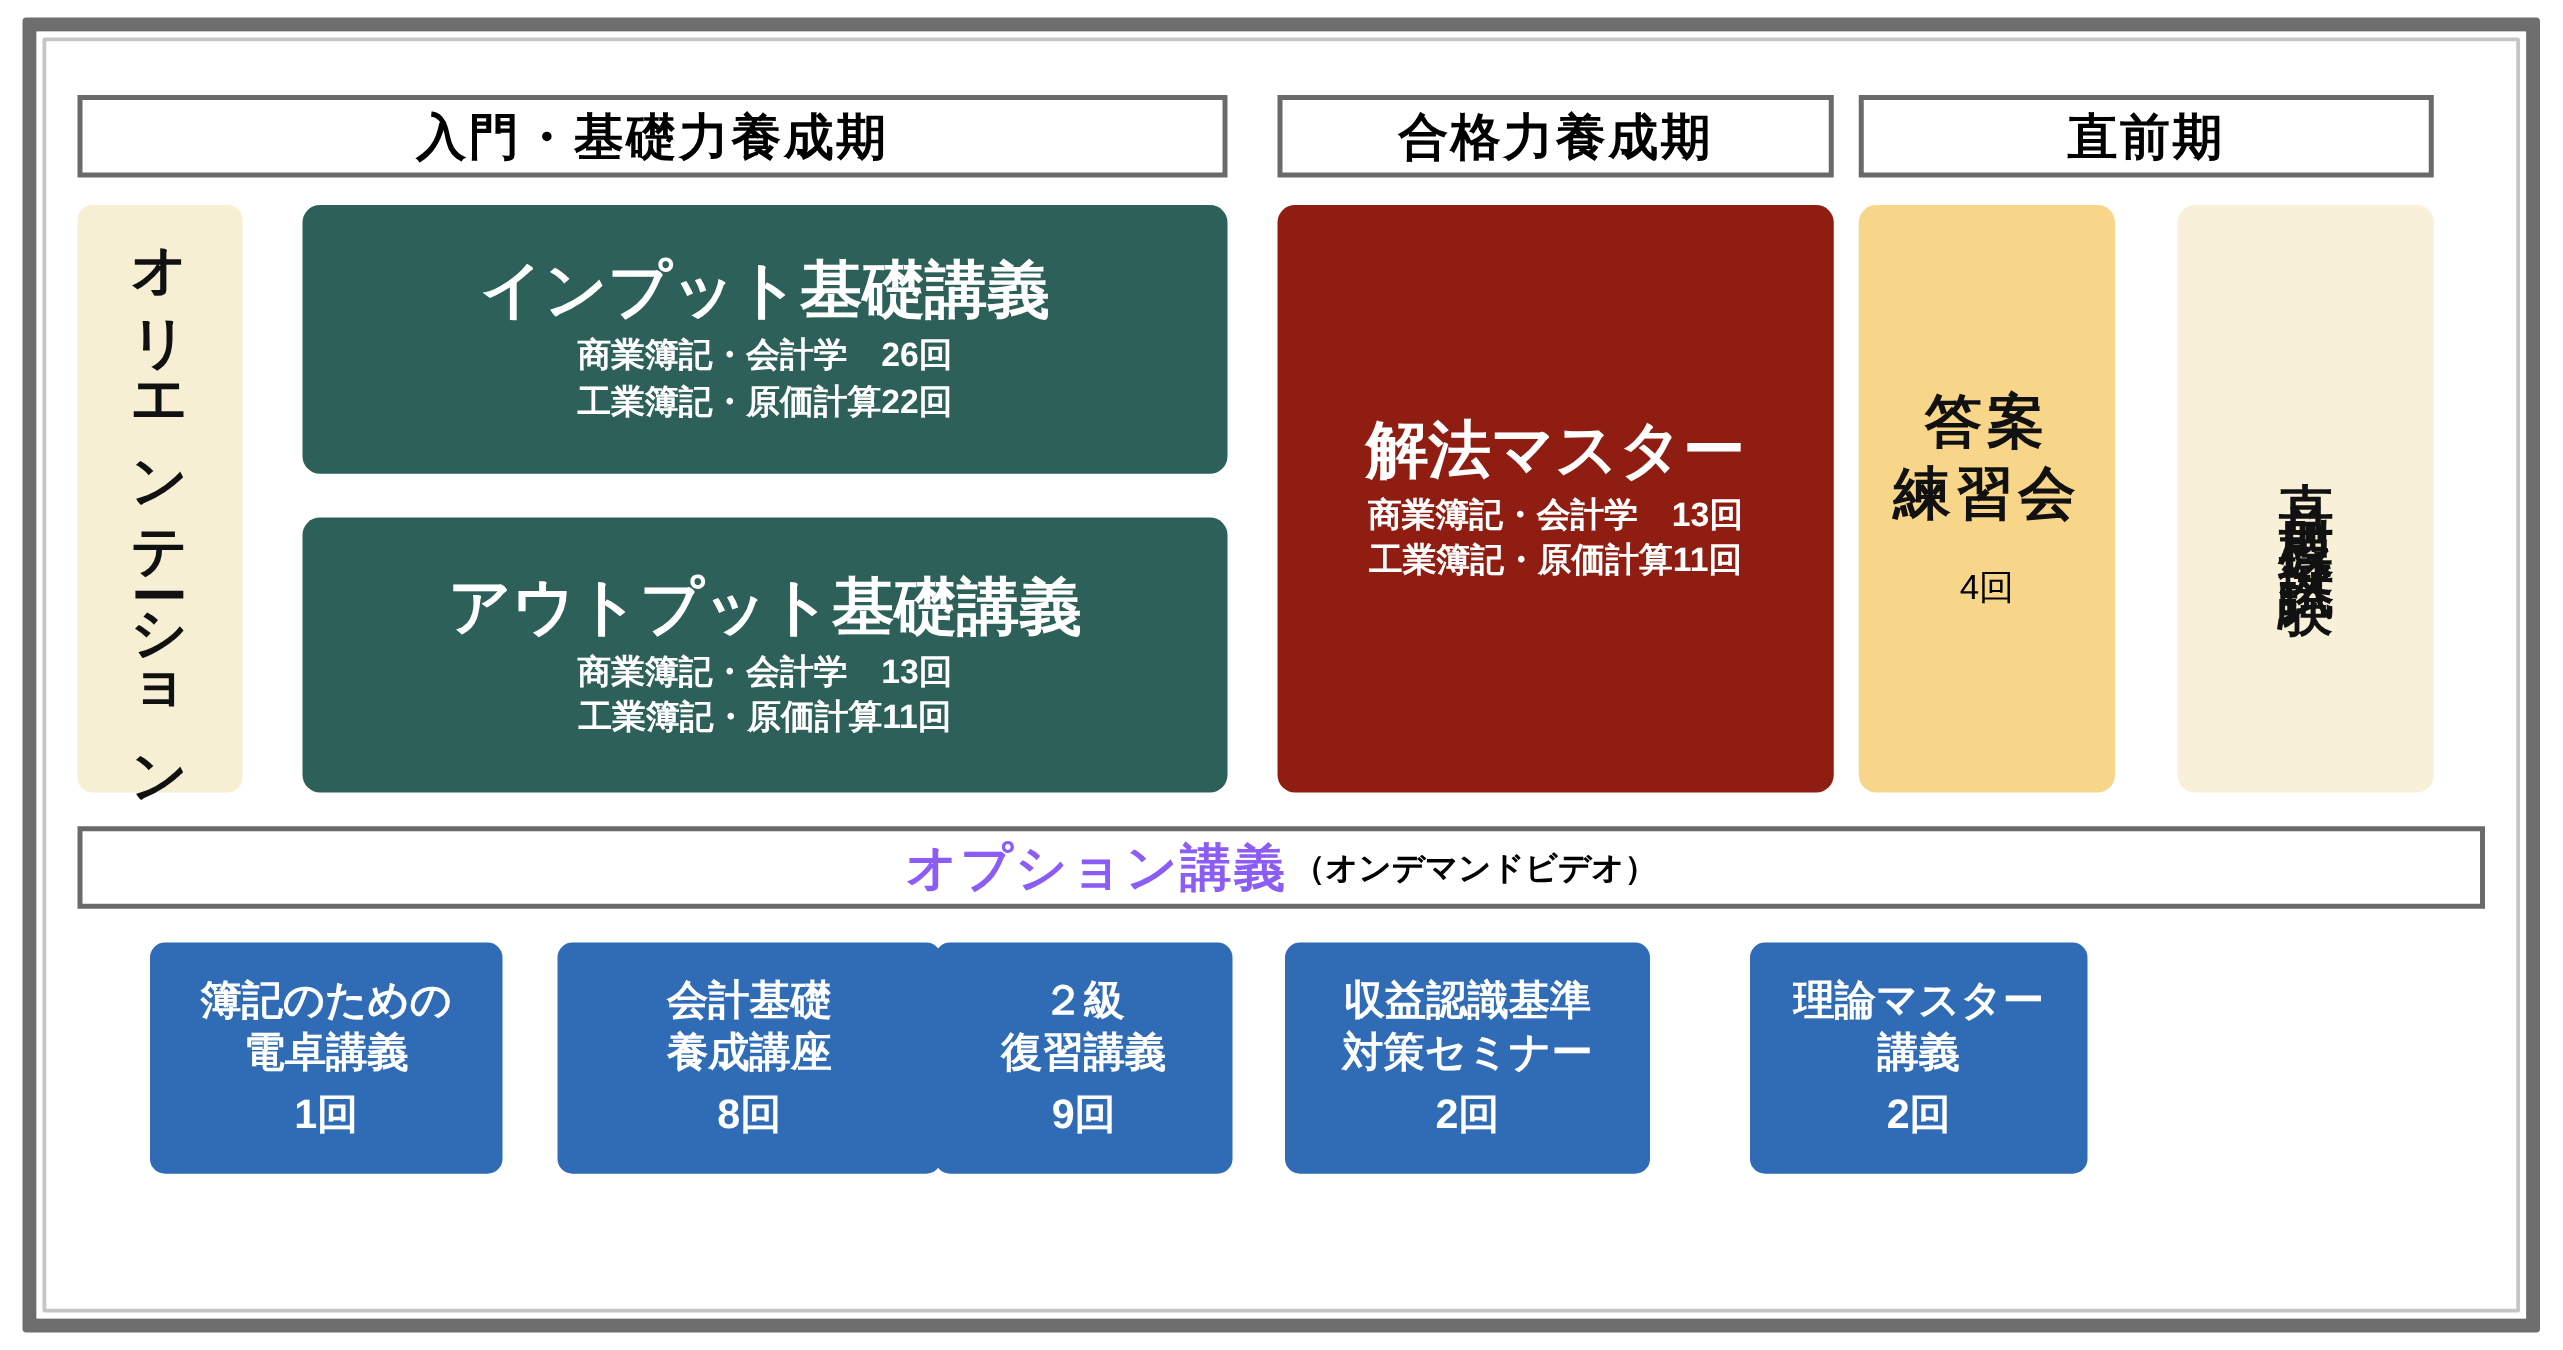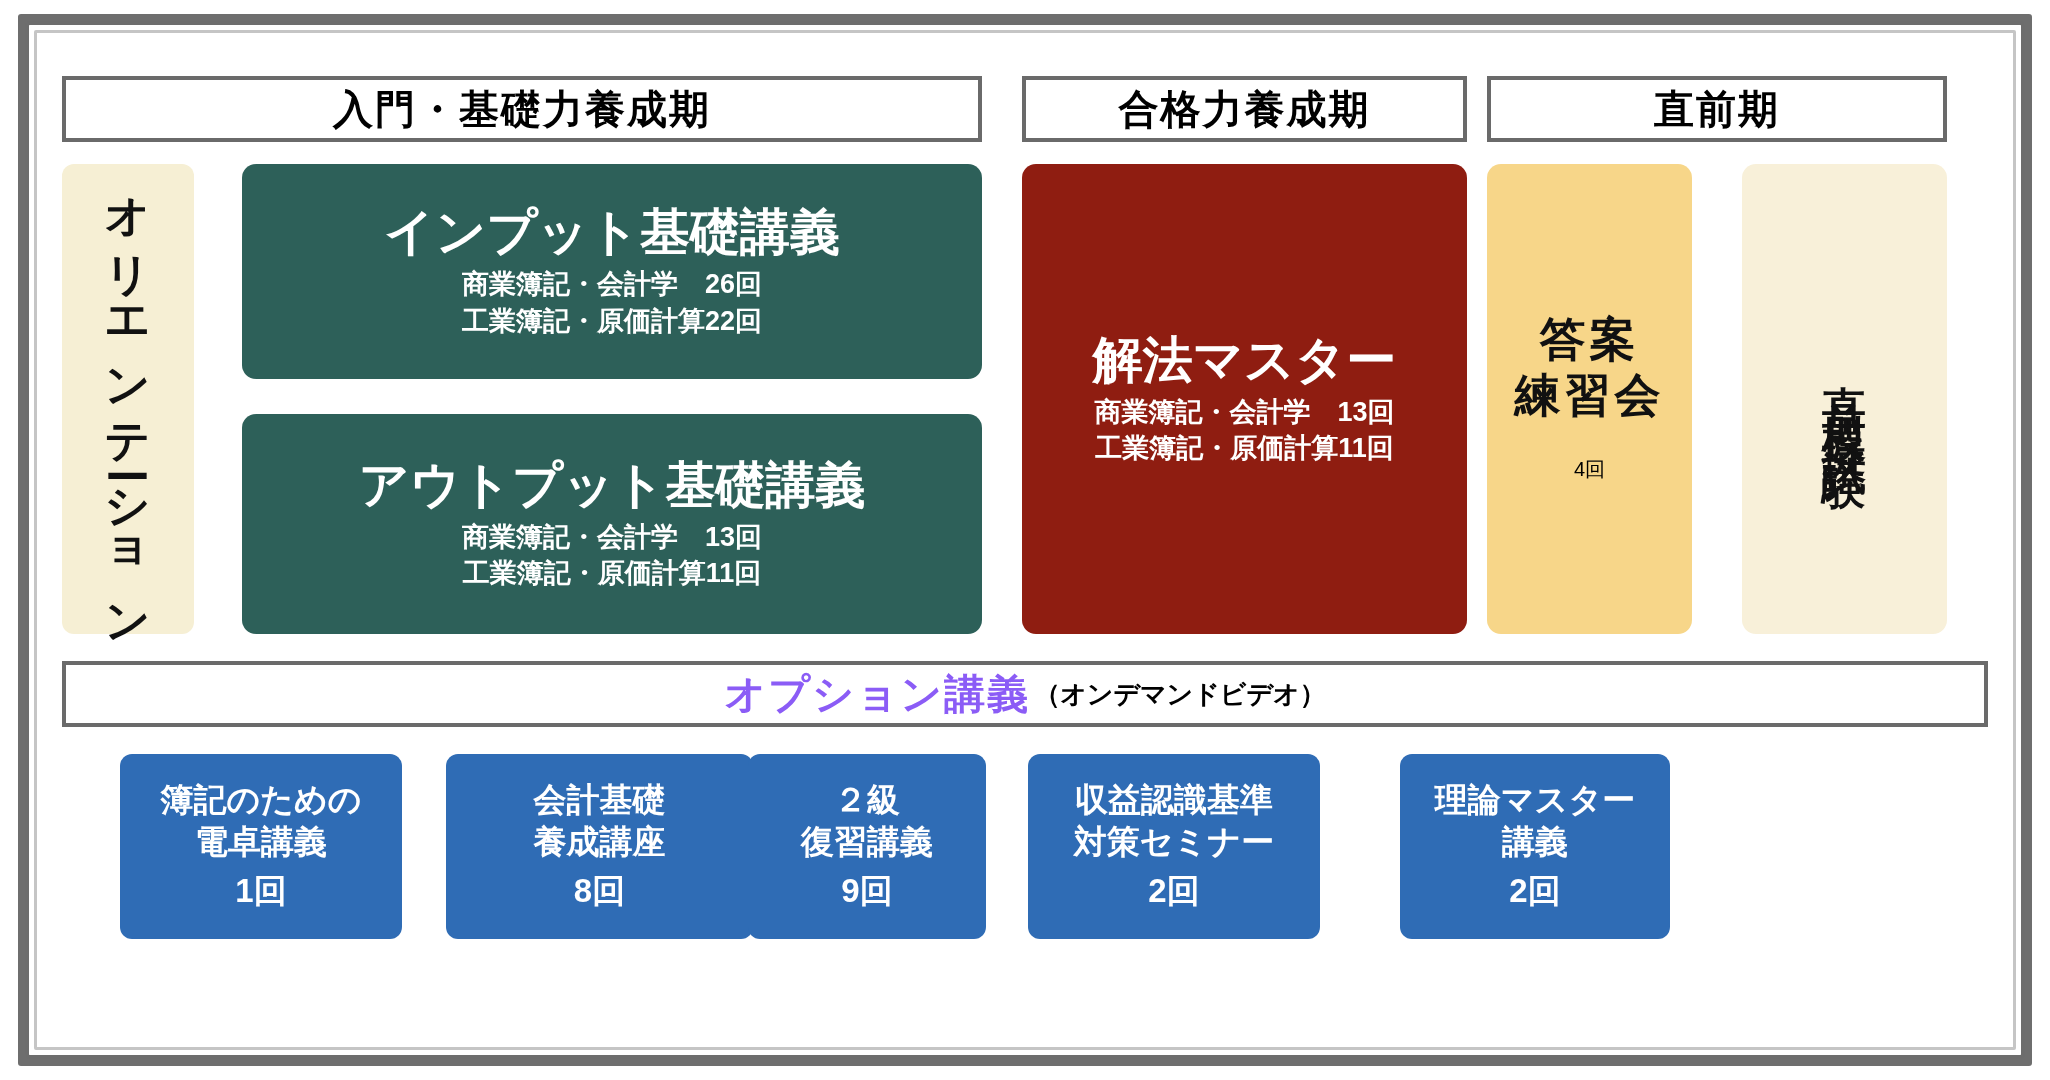--- a/index.html
+++ b/index.html
@@ -139,21 +139,20 @@
   }
   #card-touan {
     left: 1425px; top: 0px; width: 205px; height: 470px;
     background: #f7d municipality;
   }
   #card-touan {
     background: #f7d689;
   }
   #card-touan .title-jp {
     color: #111;
-    font-family: Liberation Mono, monospace;
   }
   #card-moshi {
     left: 1680px; top: 0px; width: 205px; height: 470px;
     background: #f8f0d9;
   }
   #card-moshi .vert {
     font-size: 44px;
     letter-spacing: 16px;
   }
 
@@ -178,21 +177,21 @@
     margin-top: 8px;
     text-align: center;
   }
 
   #card-touan .card-title {
     font-size: 46px;
     line-height: 1.22;
     letter-spacing: 4px;
   }
   #card-touan .card-count {
-    font-size: 20px;
+    font-size: 28px;
     margin-top: 23px;
   }
 
   
   .option-banner {
     position: absolute;
     left: 22px;
     top: 625px;
     width: 1926px;
     height: 66px;

